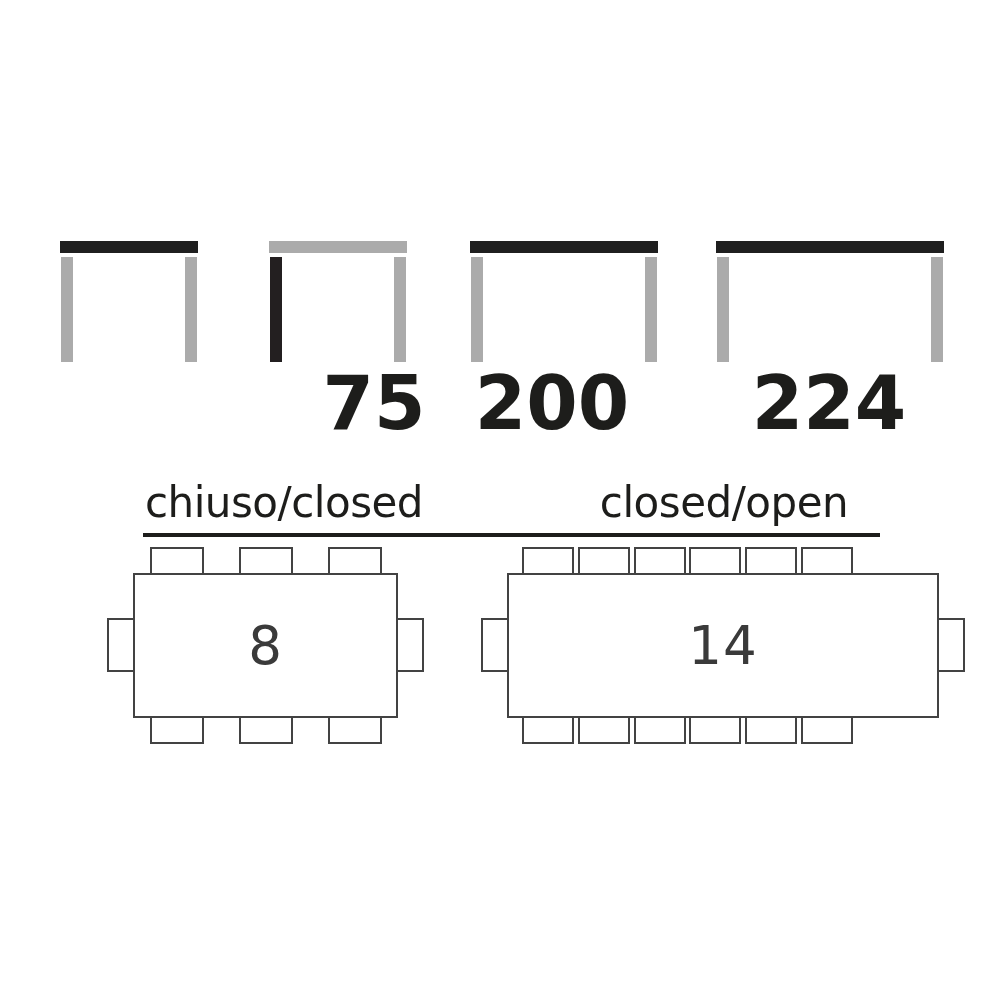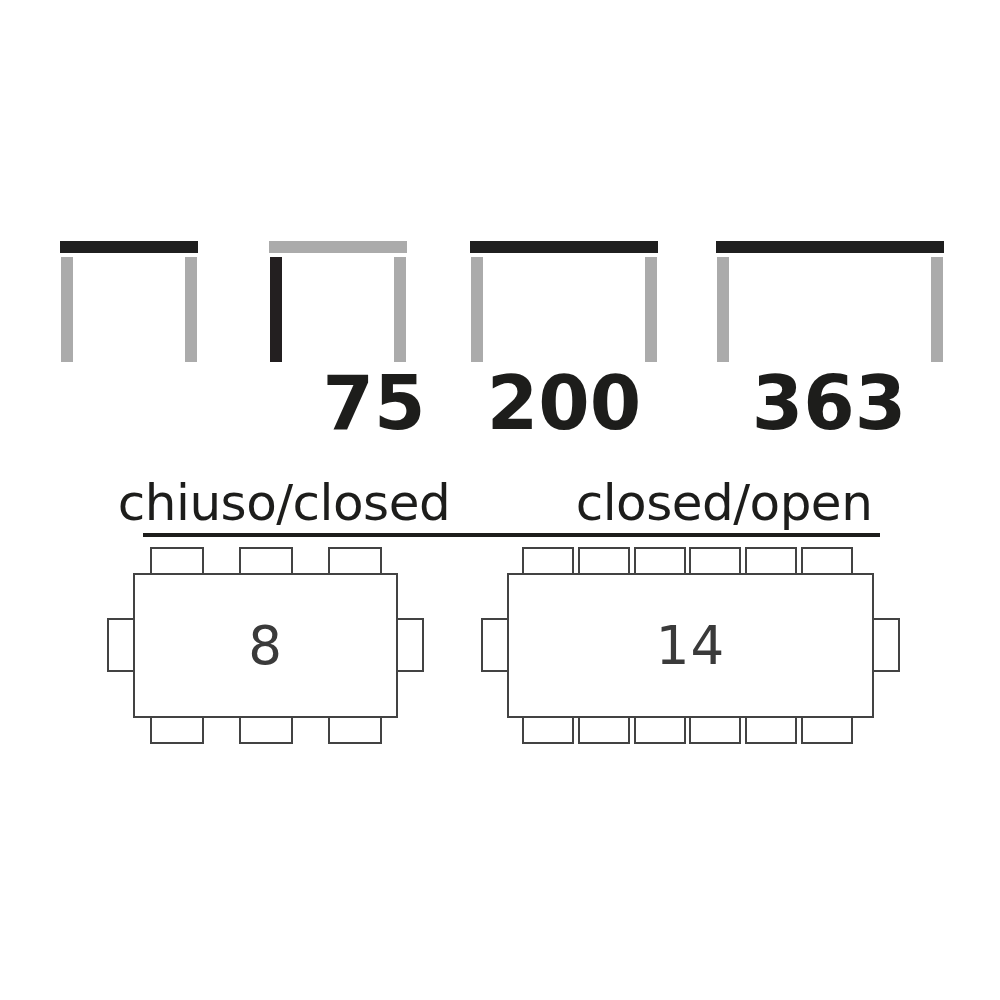--- a/index.html
+++ b/index.html
@@ -14,34 +14,34 @@
   .dim-icon .leg-r{right:1px;}
   .dim-icon-0{left:60px;width:138px;}
   .dim-icon-1{left:269px;width:138px;}
   .dim-icon-2{left:470px;width:188px;}
   .dim-icon-3{left:716px;width:228px;}
 
   .dim-value{position:absolute;top:366px;transform:translateX(-50%);
              font-size:74px;line-height:74px;font-weight:bold;color:#1d1d1b;white-space:nowrap;}
   .dim-value-0{left:128px;}
   .dim-value-1{left:326px;margin-left:48px;}
-  .dim-value-2{left:564px;text-align:right;}
+  .dim-value-2{left:552px;text-align:right;}
   .dim-value-3{left:829px;}
 
   
   .section-label{position:absolute;top:477px;transform:translateX(-50%);
-                 font-size:50px;line-height:52px;letter-spacing:-0.5px;color:#1d1d1b;white-space:nowrap;}
+                 font-size:42px;line-height:52px;letter-spacing:-0.5px;color:#1d1d1b;white-space:nowrap;}
   .section-label-closed{left:284px;}
   .section-label-open{left:724px;}
   .rule{position:absolute;left:143px;top:533px;width:737px;height:4px;background:#1d1d1b;}
 
   
   .table-group{position:absolute;top:573px;height:145px;}
   .table-group-closed{left:133px;width:265px;}
-  .table-group-open{left:507px;width:367px;}
+  .table-group-open{left:507px;width:432px;}
   .table-rect{position:absolute;inset:0;background:#ffffff;border:2.5px solid #434343;
               box-sizing:border-box;z-index:2;display:flex;align-items:center;justify-content:center;}
   .seat-count{font-size:53px;color:#3a3a3a;letter-spacing:1px;}
   .chair{position:absolute;background:#ffffff;border:2.5px solid #434343;box-sizing:border-box;z-index:1;}
   .chair-top{top:-26px;height:28px;}
   .chair-bottom{bottom:-26px;height:28px;}
   .chair-left{left:-26px;top:45px;width:28px;height:54px;}
   .chair-right{right:-26px;top:45px;width:28px;height:54px;}
 </style>
 </head>
@@ -65,21 +65,21 @@
     <div class="leg leg-r" style="background: rgb(171, 171, 171);"></div>
   </div>
   <div class="dim-icon dim-icon-3">
     <div class="bar" style="background: rgb(31, 31, 31);"></div>
     <div class="leg leg-l" style="background: rgb(171, 171, 171);"></div>
     <div class="leg leg-r" style="background: rgb(171, 171, 171);"></div>
   </div>
 
   <div class="dim-value dim-value-1">75</div>
   <div class="dim-value dim-value-2">200</div>
-  <div class="dim-value dim-value-3">363</div>
+  <div class="dim-value dim-value-3">224</div>
 
   <div class="section-label section-label-closed">chiuso/closed</div>
   <div class="section-label section-label-open">closed/open</div>
   <div class="rule"></div>
 
   <div class="table-group table-group-closed" id="table-closed">
     <div class="table-rect">
       <span class="seat-count">8</span>
     </div>
   <div class="chair chair-top" style="left: 17px; width: 54px;"></div>

